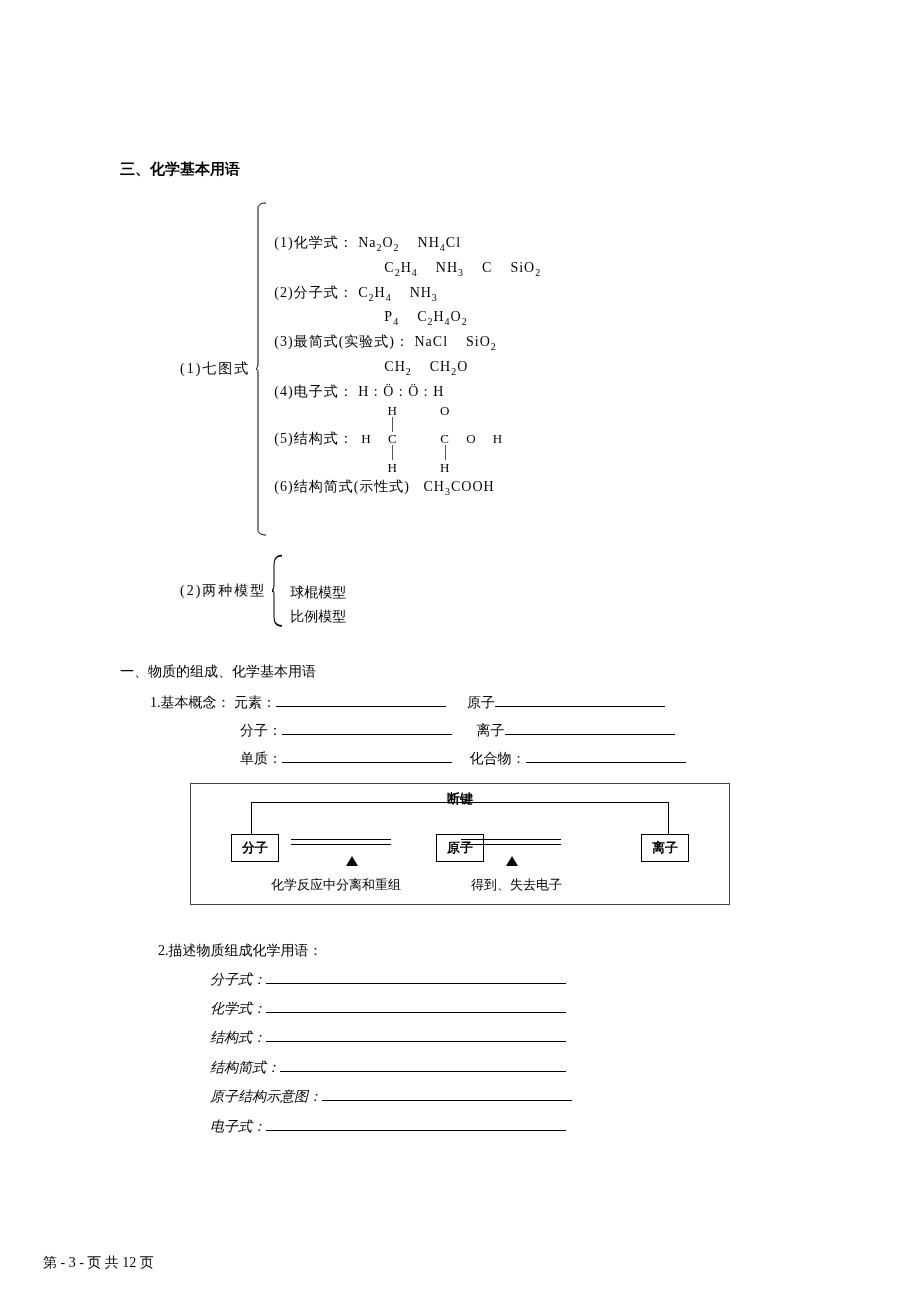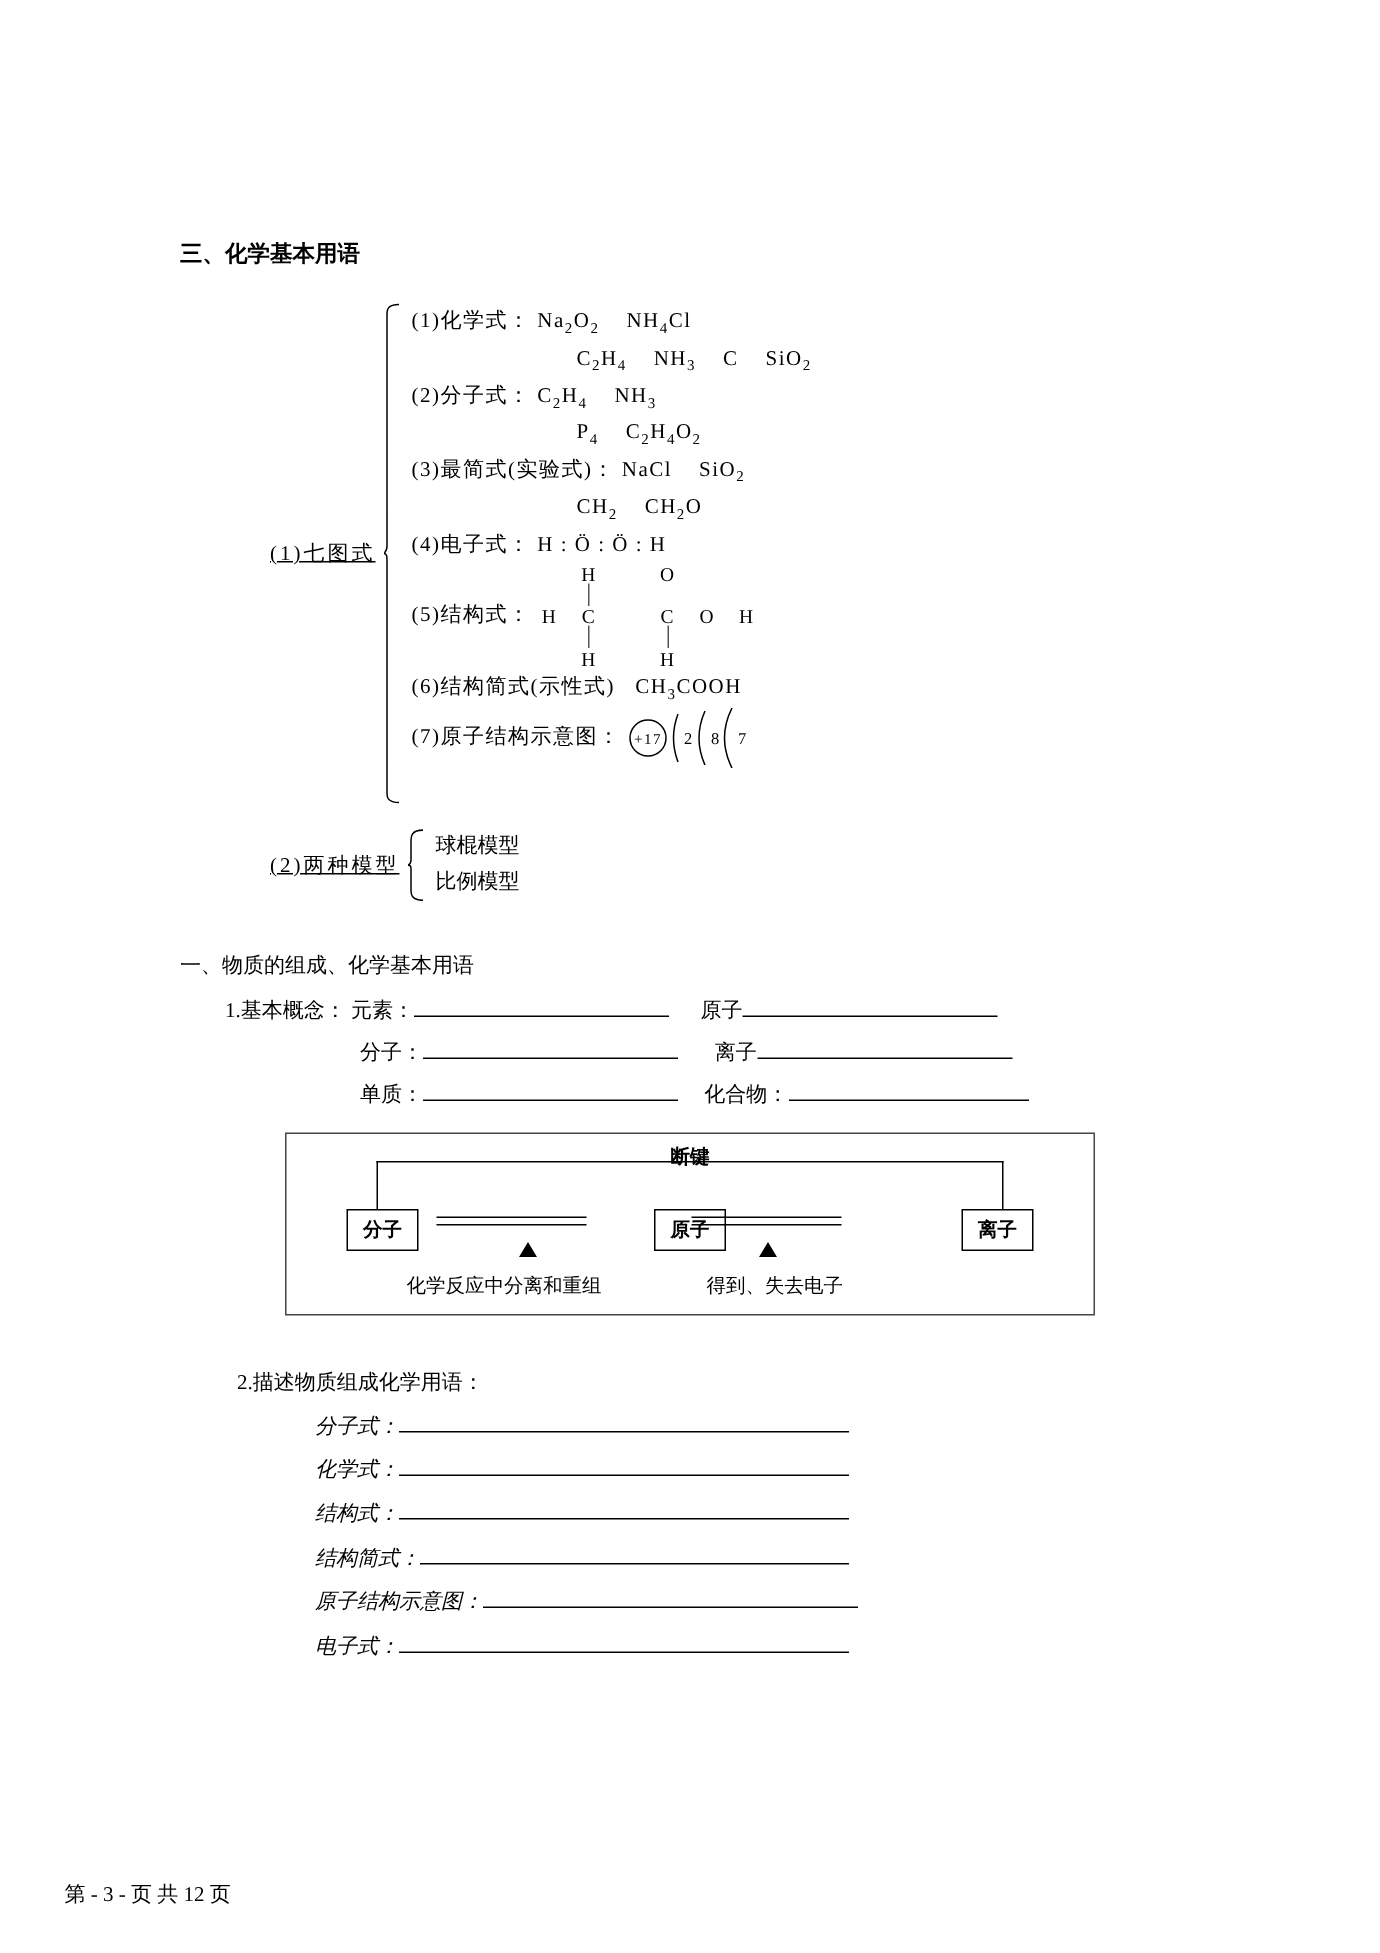--- a/index.html
+++ b/index.html
@@ -28,30 +28,30 @@
     margin-top: 10px;
     margin-bottom: 10px;
   }
   .bracket-label {
     display: flex;
     align-items: center;
     padding-right: 6px;
     font-size: 14px;
     letter-spacing: 2px;
     white-space: nowrap;
-    text-decoration: underline;
   }
   .bracket-svg {
     width: 12px;
     align-self: stretch;
   }
   .bracket-body {
     padding: 4px 0 4px 6px;
     font-size: 14px;
     line-height: 1.7;
+    margin-top: 28px;
   }
   .bracket-body .row { white-space: nowrap; }
   .indent-sm { padding-left: 110px; }
   .formula { letter-spacing: 1px; }
   sub, sup { font-size: 10px; }
   .struct-block {
     display: inline-block;
     vertical-align: middle;
     text-align: center;
     line-height: 1.1;
@@ -266,33 +266,20 @@
               <span class="cell"></span>
               <span class="cell"></span>
               <span class="cell"></span>
           </span>
         </span>
       </div>
       <div class="row formula">
         <span>(6)结构简式(示性式)</span>&nbsp;&nbsp;
         <span>CH<sub>3</sub>COOH</span>
       </div>
-      <div class="row formula" style="display:flex;align-items:center;">
-        <span>(7)原子结构示意图：</span>
-        <svg class="atom-svg" width="90" height="40">
-          <circle cx="18" cy="20" r="12" fill="none" stroke="#000" stroke-width="1"></circle>
-          <text x="18" y="24" text-anchor="middle" font-size="10">+17</text>
-          <path d="M38 4 Q32 20 38 36" fill="none" stroke="#000" stroke-width="1"></path>
-          <text x="42" y="24" font-size="11">2</text>
-          <path d="M56 2 Q48 20 56 38" fill="none" stroke="#000" stroke-width="1"></path>
-          <text x="60" y="24" font-size="11">8</text>
-          <path d="M74 0 Q64 20 74 40" fill="none" stroke="#000" stroke-width="1"></path>
-          <text x="78" y="24" font-size="11">7</text>
-        </svg>
-      </div>
     </div>
   </div>
 
   <div class="bracketed" style="margin-left:60px;">
     <div class="bracket-label">(2)两种模型</div>
     <svg class="bracket-svg" viewBox="0 0 12 50" preserveAspectRatio="none">
       <path d="M10 4 C2 4 2 8 2 10 L2 22 C2 24 0 25 0 25 C2 25 2 26 2 28 L2 40 C2 42 2 46 10 46" stroke="#000" fill="none" stroke-width="1"></path>
     </svg>
     <div class="bracket-body">
       <div class="row">球棍模型</div>

